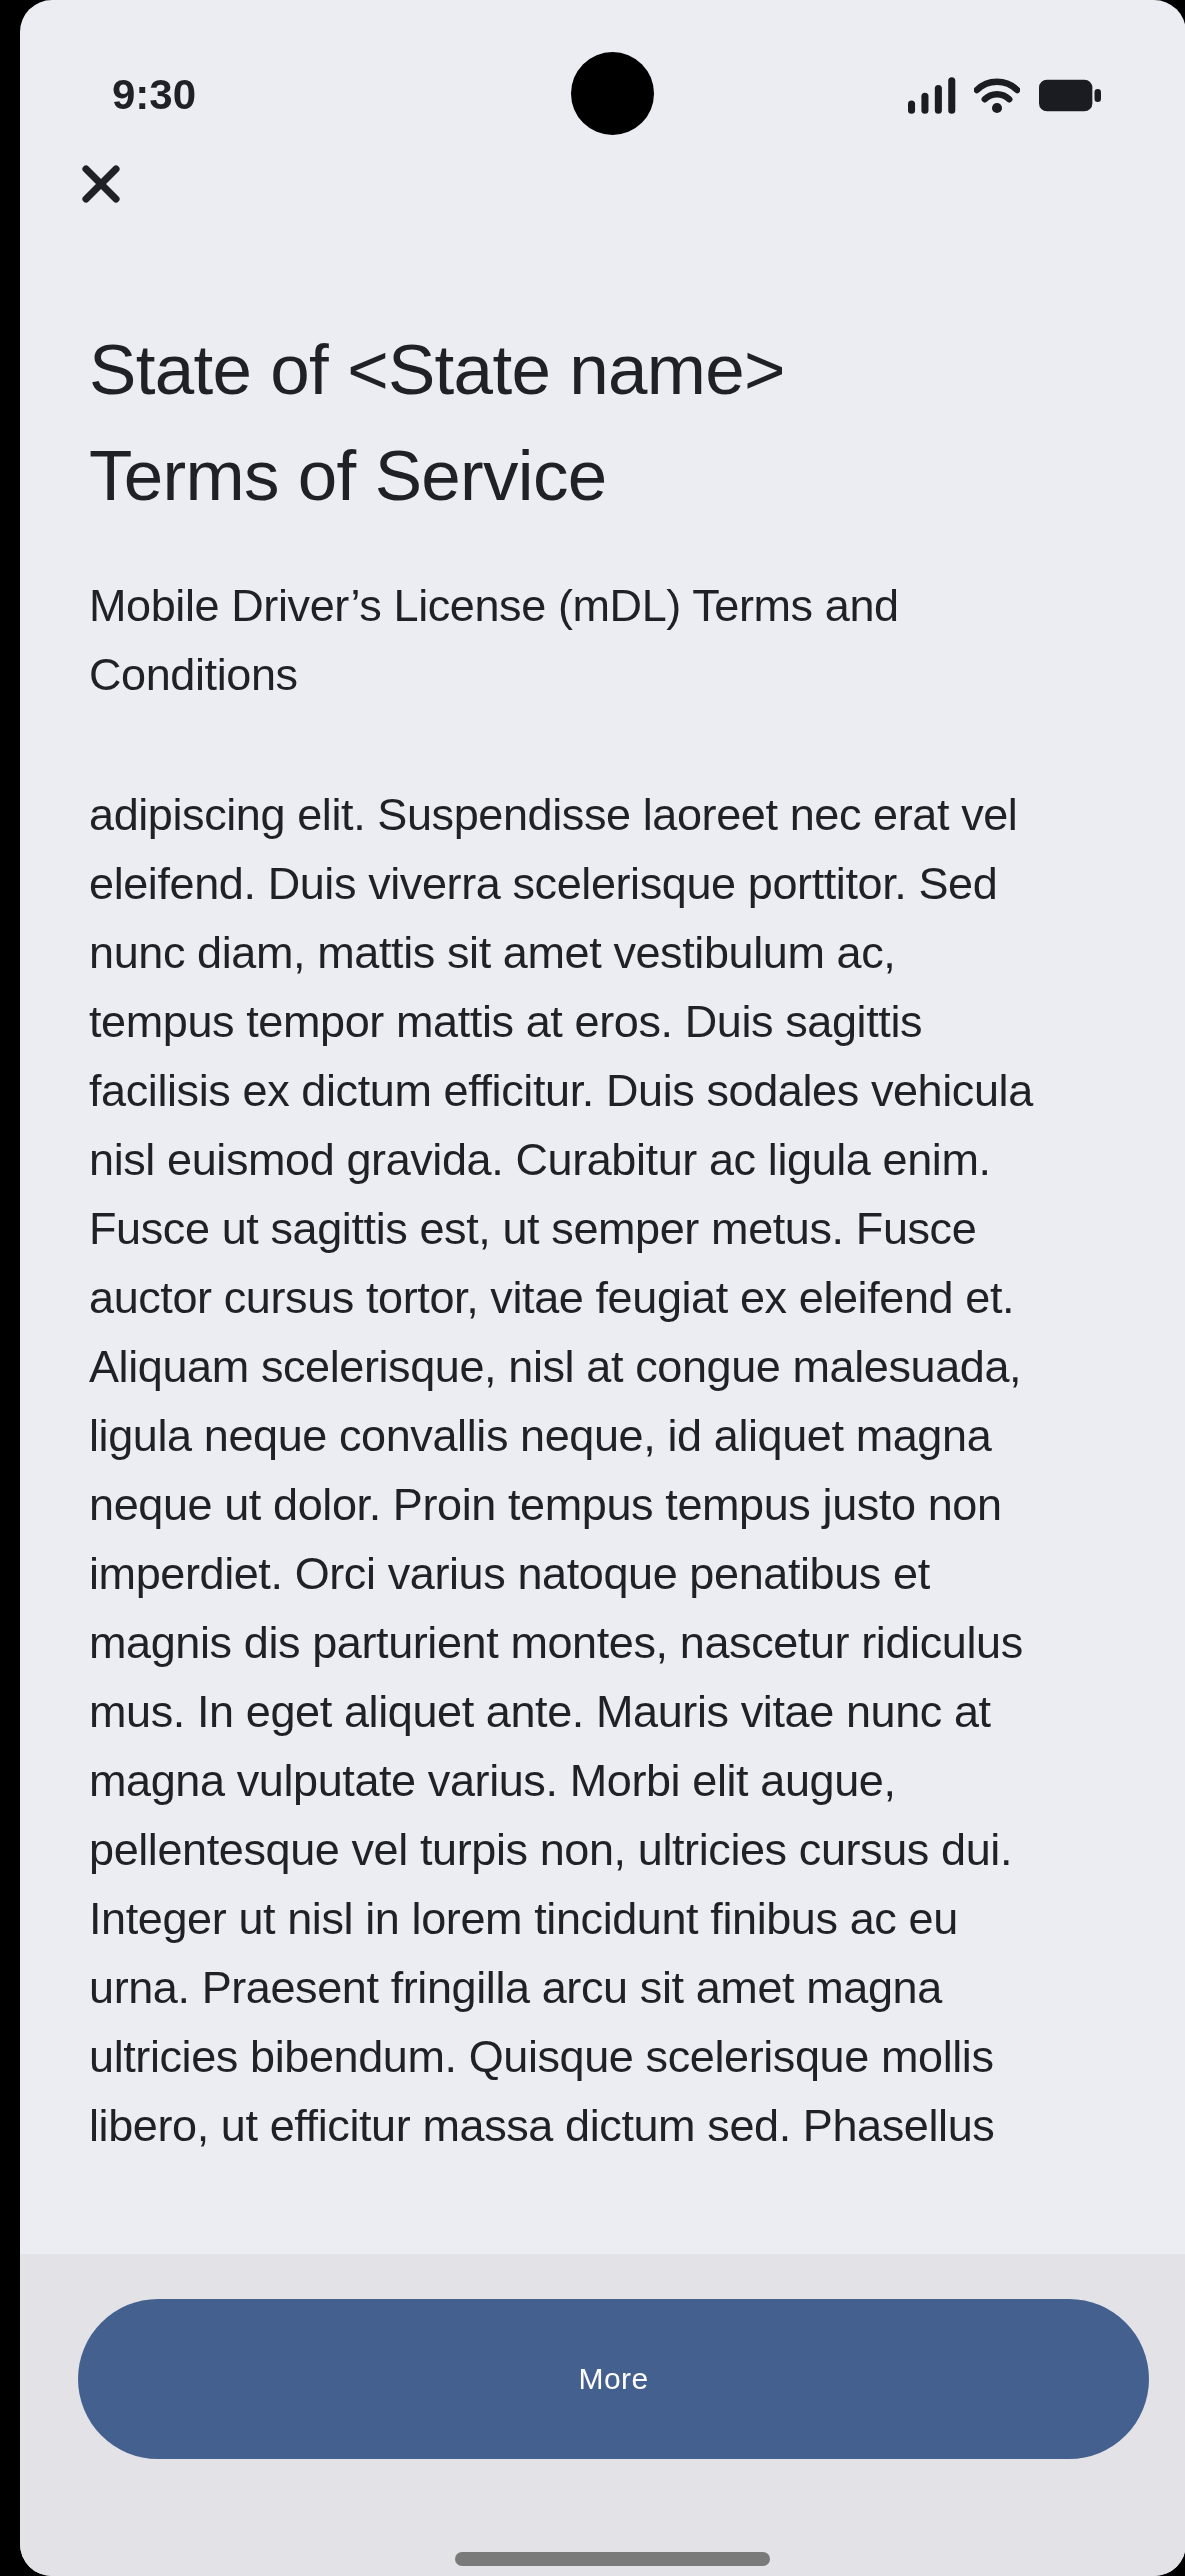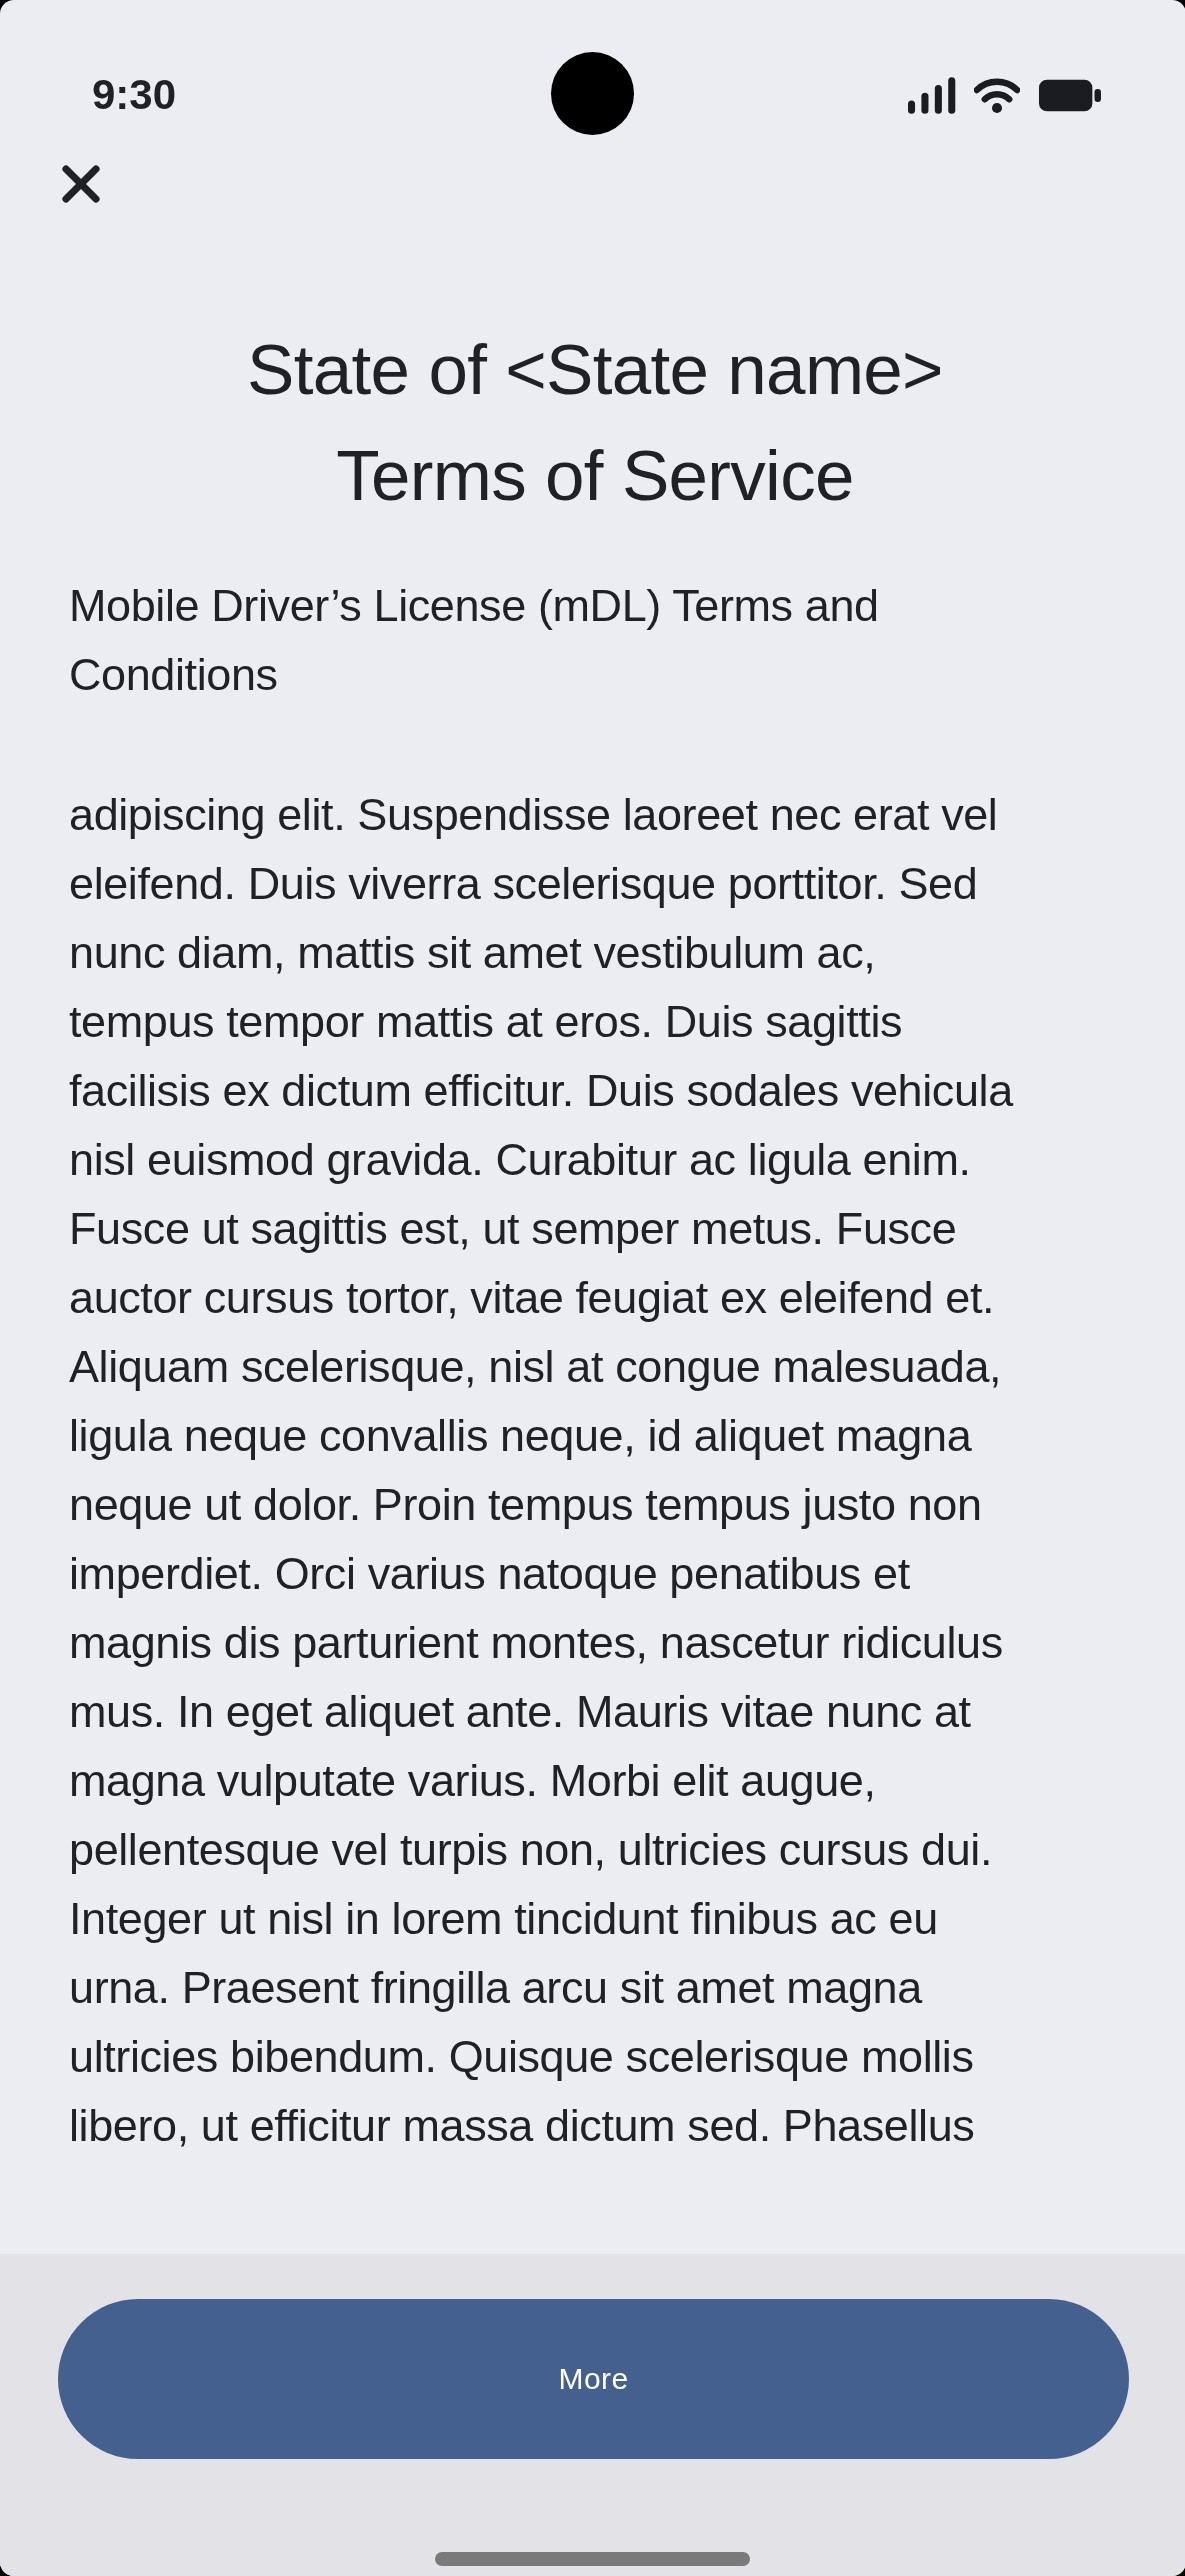--- a/index.html
+++ b/index.html
@@ -11,21 +11,21 @@
     --home-indicator:#7A7A7A;
     --status-icon:#1A1C21;
     --device-frame:#000000;
   }
   *{margin:0;padding:0;box-sizing:border-box;}
   html,body{width:1186px;height:2576px;background:var(--device-frame);}
   body{font-family:"Liberation Sans","DejaVu Sans",sans-serif;}
   #device{position:relative;width:1186px;height:2576px;background:var(--device-frame);}
   #screen{
     position:absolute;inset:0;background:var(--screen-bg);
-    border-radius:14px;overflow:hidden;
+    border-radius:32px;overflow:hidden;margin-left:20px;
   }
   
   .time{
     position:absolute;left:92px;top:71px;
     font-size:42px;font-weight:600;color:var(--text-primary);letter-spacing:0px;
   }
   .camera-cutout{
     position:absolute;left:551px;top:52px;width:83px;height:83px;
     border-radius:50%;background:var(--device-frame);
   }
@@ -38,21 +38,20 @@
   .close-btn{
     position:absolute;left:61px;top:164px;width:40px;height:40px;
     background:none;border:none;cursor:pointer;padding:0;
   }
   
   .content{position:absolute;left:0;top:0;width:1186px;height:2254px;overflow:hidden;}
   .page-title{
     position:absolute;left:69px;top:317px;right:65px;
     font-size:71px;line-height:106px;font-weight:400;color:var(--text-primary);
     letter-spacing:-0.7px;
-    text-align:center;
   }
   .page-title .line{white-space:nowrap;}
   .subtitle{
     position:absolute;left:69px;top:571px;right:65px;
     font-size:45px;line-height:69px;font-weight:400;color:var(--text-primary);
     letter-spacing:-0.4px;
   }
   .subtitle .line{white-space:nowrap;}
   .body-text{
     position:absolute;left:69px;top:780px;right:0;

